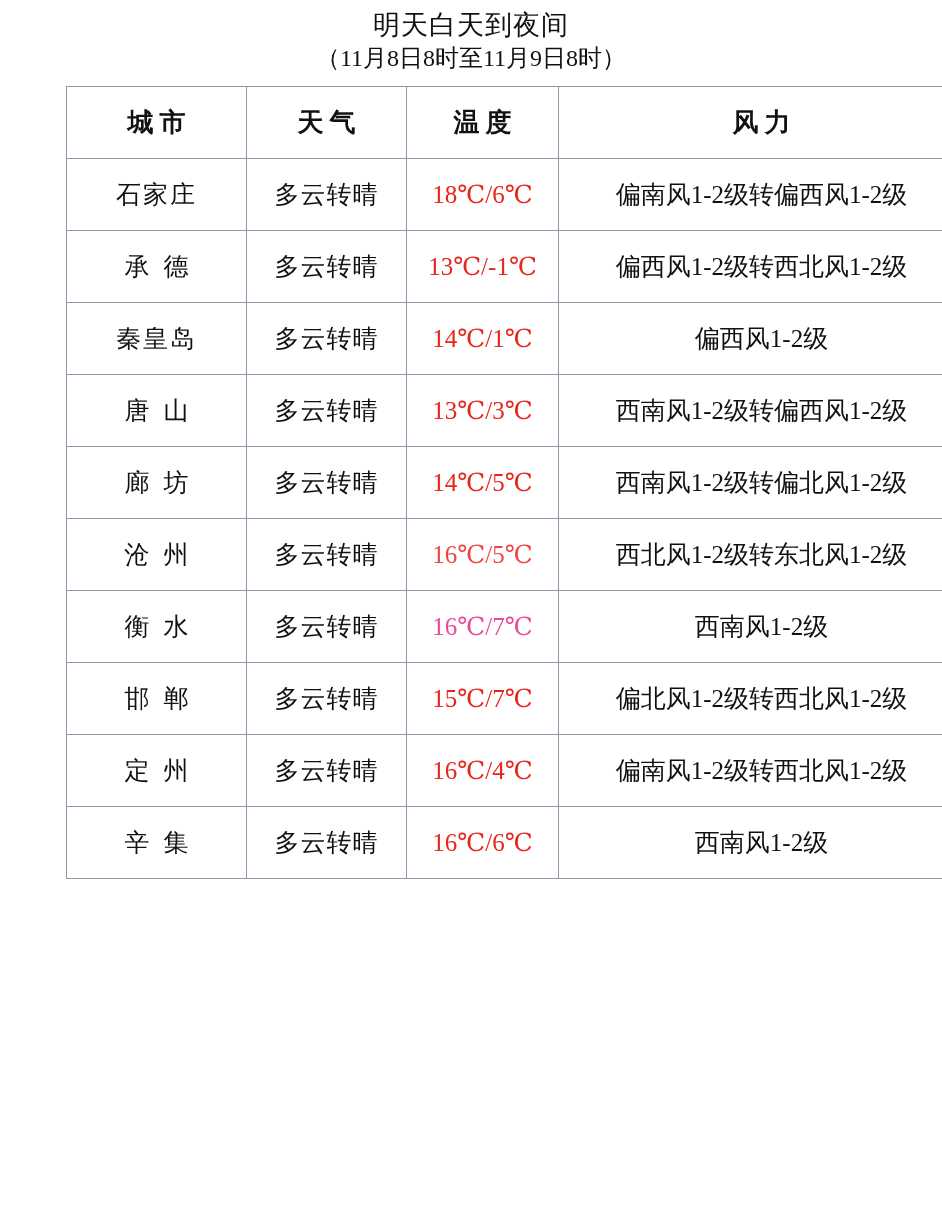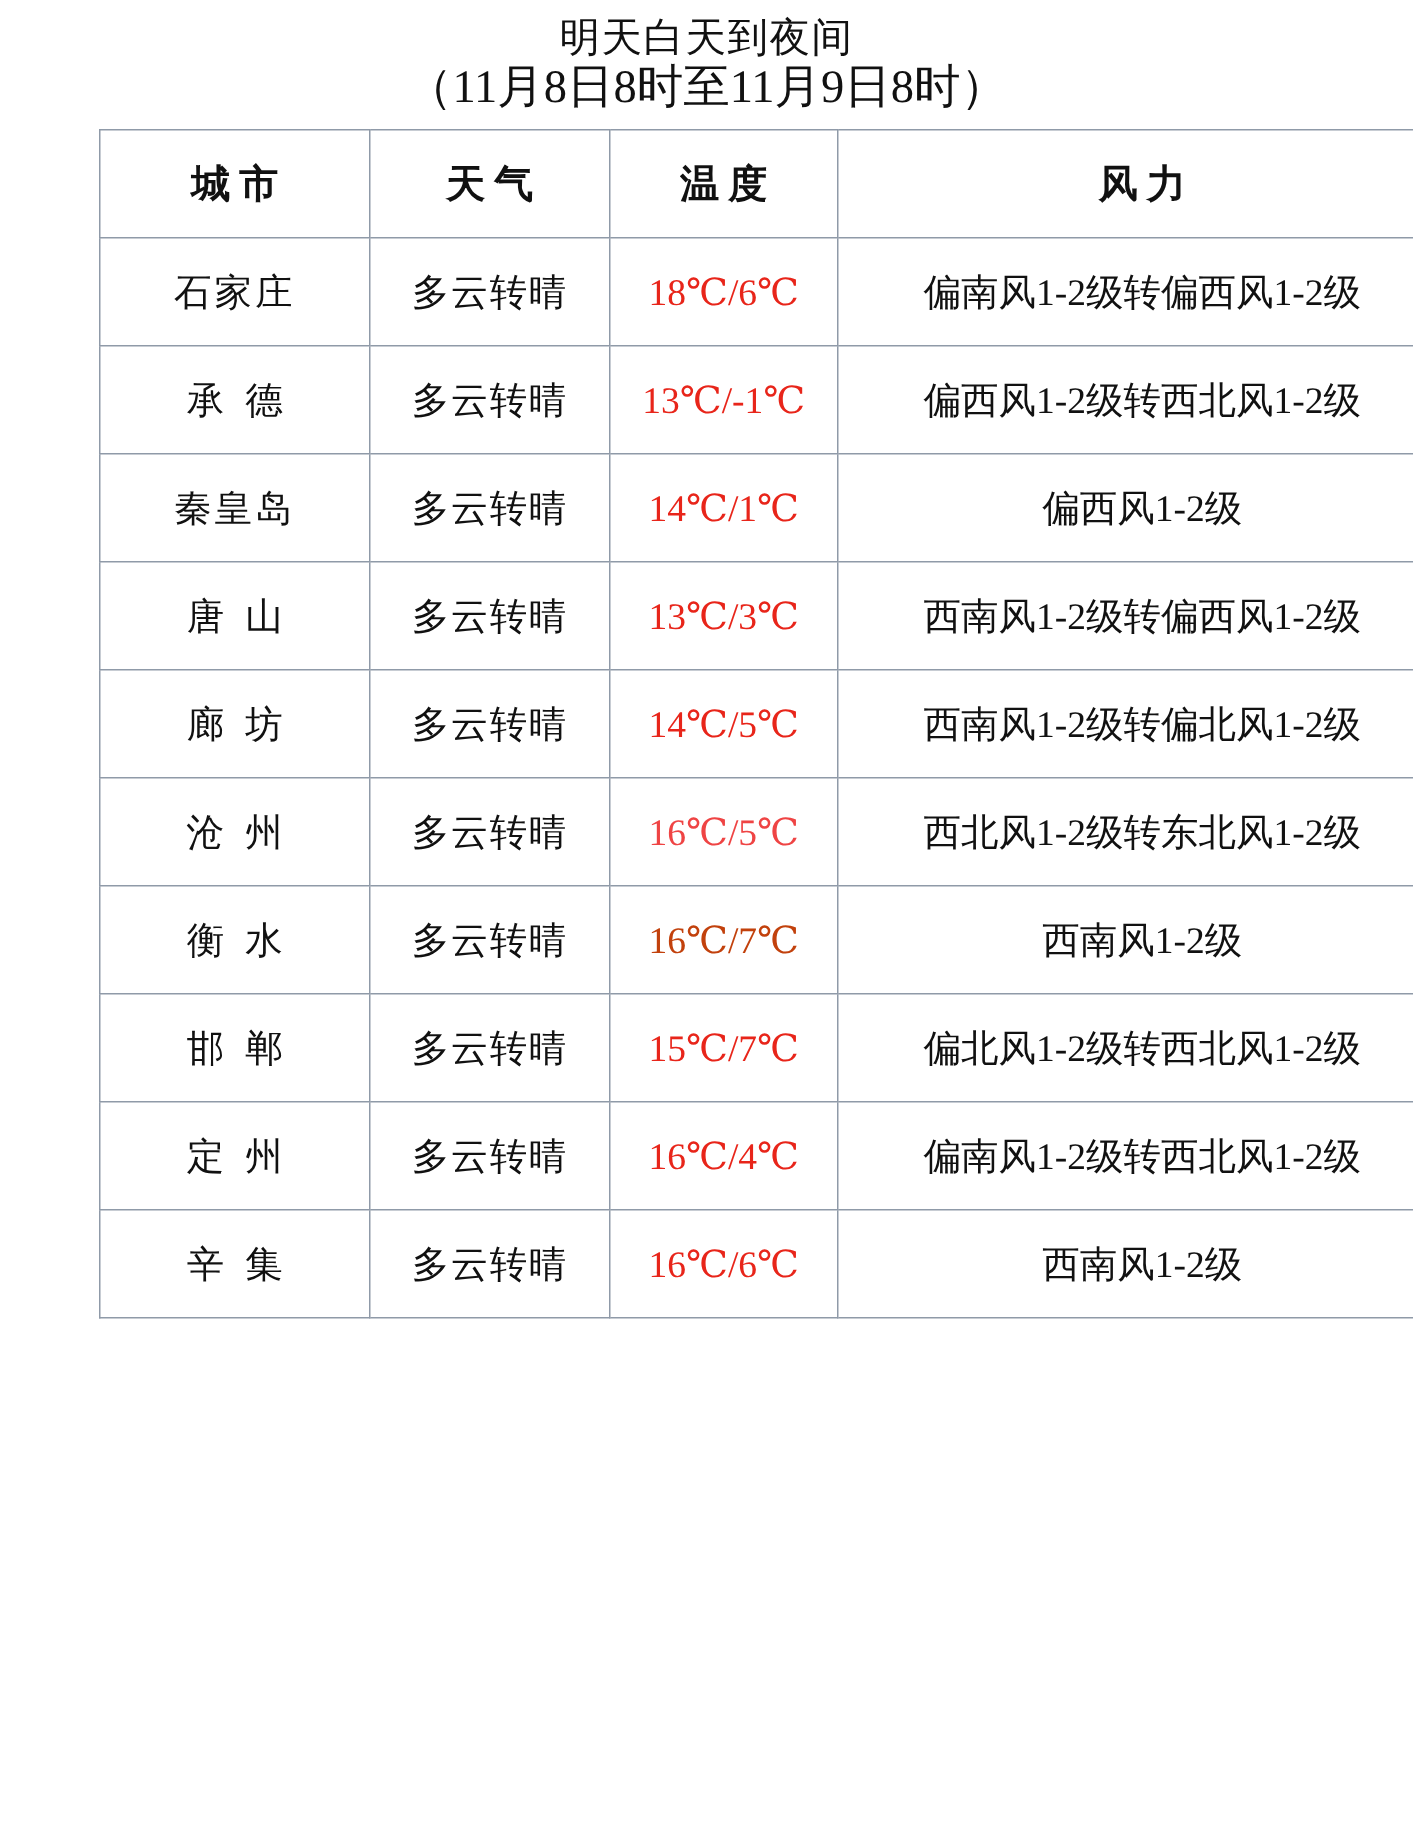--- a/index.html
+++ b/index.html
@@ -25,21 +25,21 @@
     text-align: center;
     padding-top: 4px;
   }
   .title-line1 {
     font-size: 27px;
     line-height: 34px;
     letter-spacing: 1px;
     color: #111111;
   }
   .title-line2 {
-    font-size: 31px;
+    font-size: 24px;
     line-height: 32px;
     letter-spacing: 0px;
     color: #111111;
   }
   table.wx {
     width: 898px;
     border-collapse: collapse;
     margin-top: 12px;
     table-layout: fixed;
     margin-left: 44px;
@@ -145,21 +145,21 @@
         </tr>
         <tr>
           <td class="city sp" style="border-color: rgb(143, 154, 168);">沧州</td>
           <td class="wx-cell" style="border-color: rgb(143, 154, 168);">多云转晴</td>
           <td class="temp" style="color: #ef4444; border-color: rgb(143, 154, 168);">16℃/5℃</td>
           <td class="wind" style="border-color: rgb(143, 154, 168);">西北风1-2级转东北风1-2级</td>
         </tr>
         <tr>
           <td class="city sp" style="border-color: rgb(143, 154, 168);">衡水</td>
           <td class="wx-cell" style="border-color: rgb(143, 154, 168);">多云转晴</td>
-          <td class="temp" style="color: #c2410c; border-color: rgb(143, 154, 168);">16℃/7℃</td>
+          <td class="temp" style="color: #ec4899; border-color: rgb(143, 154, 168);">16℃/7℃</td>
           <td class="wind" style="border-color: rgb(143, 154, 168);">西南风1-2级</td>
         </tr>
         <tr>
           <td class="city sp" style="border-color: rgb(143, 154, 168);">邯郸</td>
           <td class="wx-cell" style="border-color: rgb(143, 154, 168);">多云转晴</td>
           <td class="temp" style="color: rgb(232, 37, 26); border-color: rgb(143, 154, 168);">15℃/7℃</td>
           <td class="wind" style="border-color: rgb(143, 154, 168);">偏北风1-2级转西北风1-2级</td>
         </tr>
         <tr>
           <td class="city sp" style="border-color: rgb(143, 154, 168);">定州</td>

